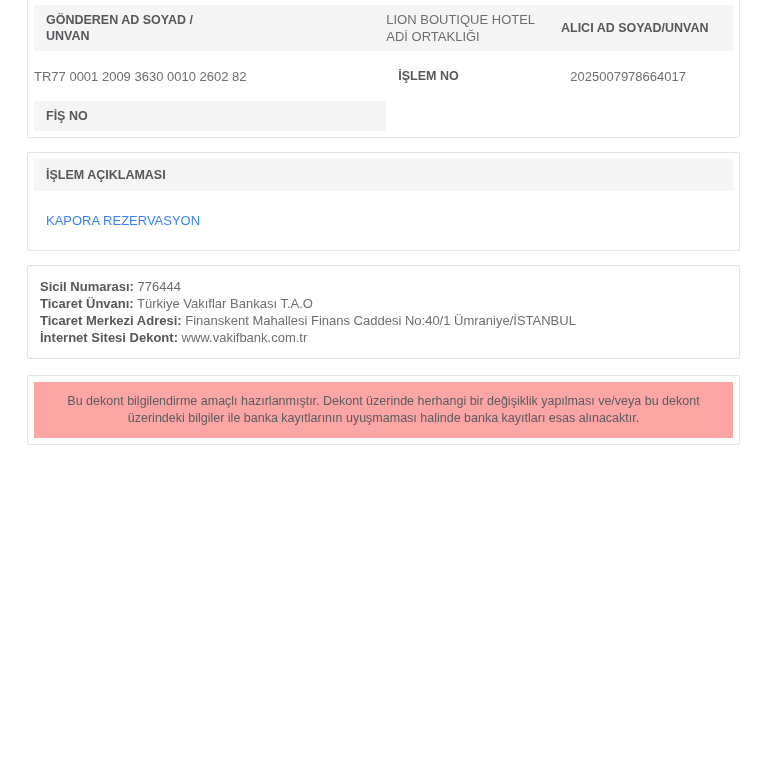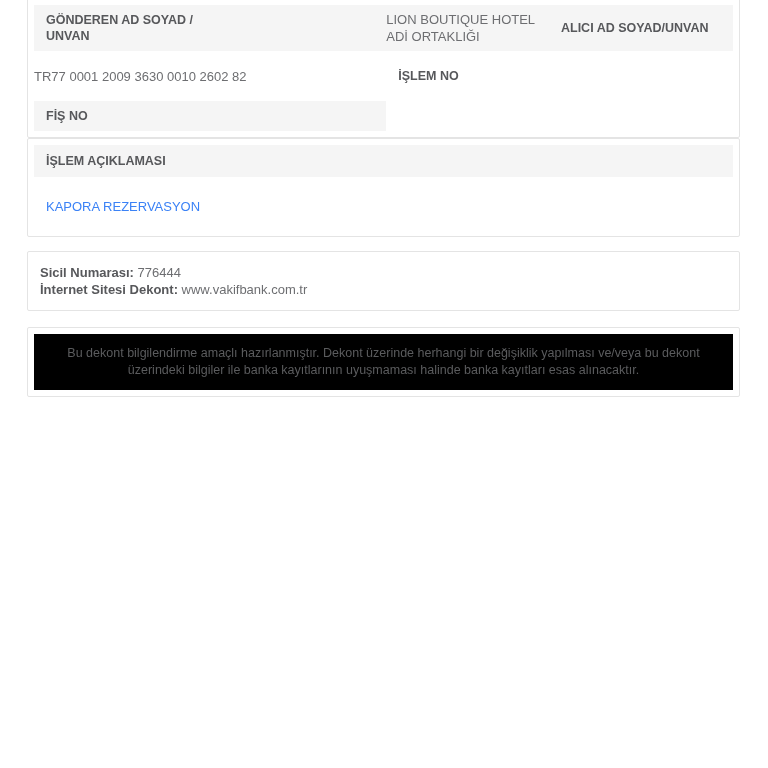--- a/index.html
+++ b/index.html
@@ -21,21 +21,21 @@
   .card {
     box-sizing: border-box;
     margin-left: 27px;
     width: 713px;
     background: #ffffff;
     border: 1px solid #e4e4e4;
     border-radius: 2px;
     padding: 6px;
   }
   .card-details { margin-top: -2px; }
-  .card-desc    { }
+  .card-desc    { margin-top: 14px; }
   .card-bank    { margin-top: 14px; }
   .card-note    { margin-top: 16px; }
 
   .shade { background: #f5f5f5; }
 
   .details-flex { display: flex; }
   .tbl-left  { width: 50.4%; }
   .tbl-right { width: 49.6%; }
 
   .row { display: flex; align-items: center; box-sizing: border-box; }
@@ -82,21 +82,21 @@
     font-size: 13px;
     color: #6d6e71;
     line-height: 17px;
   }
   .bank-line .b {
     font-weight: bold;
     color: #57585b;
   }
 
   .note {
-    background: #000000;
+    background: #fca5a5;
     padding: 11px 28px;
     text-align: center;
     font-size: 12.5px;
     color: #5b5c5e;
     line-height: 17px;
   }
 </style>
 </head>
 <body>
 
@@ -118,37 +118,46 @@
         </div>
       </div>
 
       <div class="tbl tbl-right">
         <div class="row row-tall shade">
           <div class="cell cell-value">LION BOUTIQUE HOTEL ADİ ORTAKLIĞI</div>
           <div class="cell cell-label">ALICI AD SOYAD/UNVAN</div>
         </div>
         <div class="row row-mid">
           <div class="cell cell-label">İŞLEM NO</div>
+          <div class="cell cell-value">2025007978664017</div>
         </div>
       </div>
 
     </div>
   </section>
 
   <section class="card card-desc">
     <div class="desc-header shade">İŞLEM AÇIKLAMASI</div>
     <div class="desc-body">KAPORA REZERVASYON</div>
   </section>
 
   <section class="card card-bank">
     <div class="bank-line">
       <span class="b">Sicil Numarası:</span>
       <span>776444</span>
     </div>
     <div class="bank-line">
+      <span class="b">Ticaret Ünvanı:</span>
+      <span>Türkiye Vakıflar Bankası T.A.O</span>
+    </div>
+    <div class="bank-line">
+      <span class="b">Ticaret Merkezi Adresi:</span>
+      <span>Finanskent Mahallesi Finans Caddesi No:40/1 Ümraniye/İSTANBUL</span>
+    </div>
+    <div class="bank-line">
       <span class="b">İnternet Sitesi Dekont:</span>
       <span>www.vakifbank.com.tr</span>
     </div>
   </section>
 
   <section class="card card-note">
     <div class="note">Bu dekont bilgilendirme amaçlı hazırlanmıştır. Dekont üzerinde herhangi bir değişiklik yapılması ve/veya bu dekont üzerindeki bilgiler ile banka kayıtlarının uyuşmaması halinde banka kayıtları esas alınacaktır.</div>
   </section>
 
 </div>

